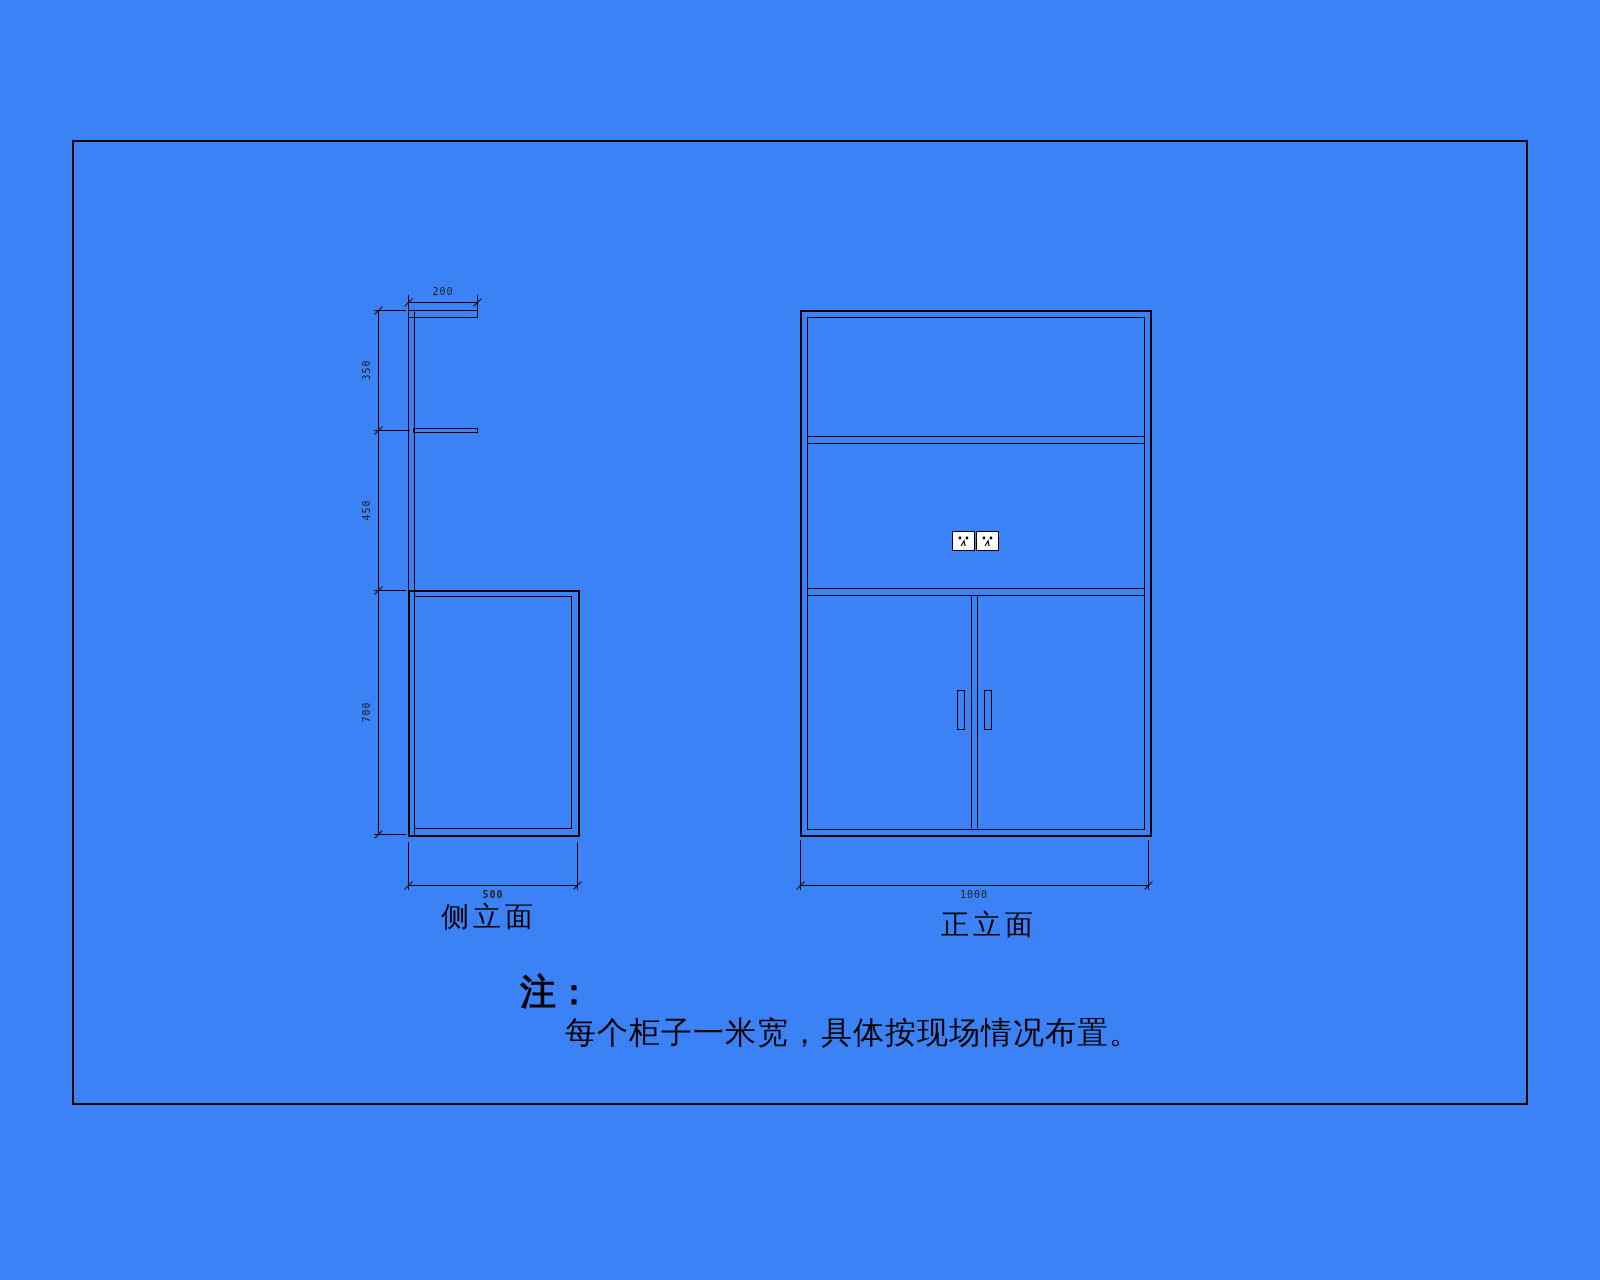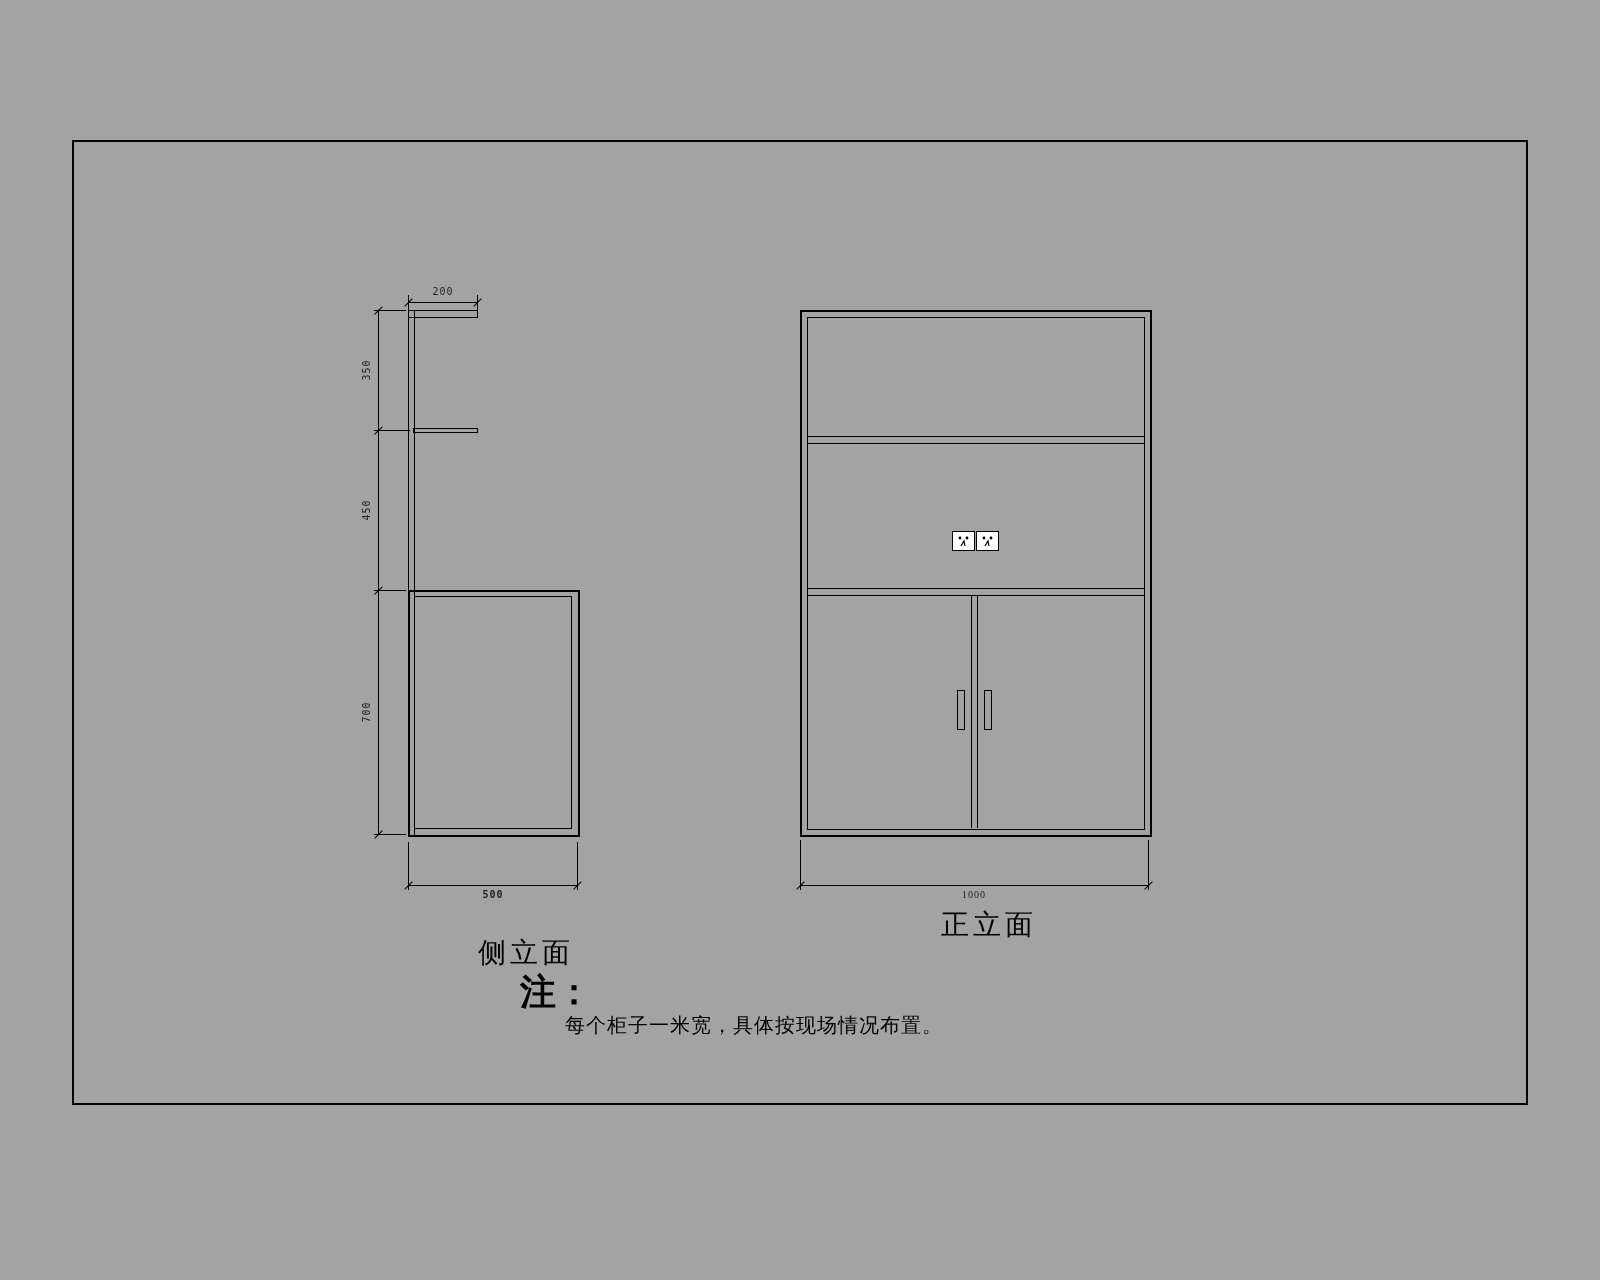--- a/index.html
+++ b/index.html
@@ -1,37 +1,37 @@
 <!DOCTYPE html>
 <html><head>
 <meta charset="utf-8">
 <style>
   html,body{margin:0;padding:0;background:#ffffff;}
   .canvas{
-    position:relative;width:1600px;height:1280px;background:#a3a3a3;
+    position:relative;width:1600px;height:1280px;background:#3b82f6;
     font-family:"Liberation Serif","DejaVu Serif",serif;color:#000;
     overflow:hidden;
   }
   .hline{position:absolute;height:0;border-top:1px solid #000;}
   .vline{position:absolute;width:0;border-left:1px solid #000;}
   .rect{position:absolute;border:1px solid #000;background:transparent;}
   .rect2{position:absolute;border:2px solid #000;background:transparent;}
   .tick{position:absolute;width:11px;height:1px;background:#000;transform:rotate(-45deg);}
   .dimtext{
     position:absolute;font-family:"DejaVu Sans Mono","Liberation Mono",monospace;
     font-size:10px;color:#222;letter-spacing:1px;white-space:nowrap;
   }
   .dimtext.rot{transform:translate(-50%,-50%) rotate(-90deg);}
   .dimtext.ctr{transform:translateX(-50%);}
   .viewlabel{
     position:absolute;font-size:28px;letter-spacing:4px;text-align:center;
     font-family:"Liberation Serif","DejaVu Serif",serif;white-space:nowrap;
   }
   .note-head{position:absolute;font-size:36px;font-weight:bold;white-space:nowrap;}
-  .note-body{position:absolute;font-size:20px;white-space:nowrap;letter-spacing:1px;}
+  .note-body{position:absolute;font-size:31px;white-space:nowrap;letter-spacing:1px;}
   .socket{position:absolute;border:1px solid #000;background:#fff;}
   .socket svg{display:block;width:100%;height:100%;}
 </style>
 </head>
 <body>
 
 <div class="canvas">
 
   <div class="rect2" style="left:72px;top:140px;width:1452px;height:961px;"></div>
 
@@ -66,21 +66,21 @@
     <div class="dimtext rot" style="left:366px;top:510px;">450</div>
     <div class="dimtext rot" style="left:366px;top:712px;">700</div>
 
     <div class="vline" style="left:408px;top:842px;height:48px;"></div>
     <div class="vline" style="left:577px;top:842px;height:48px;"></div>
     <div class="hline" style="left:408px;top:885px;width:170px;"></div>
     <div class="tick" style="left:403px;top:885px;"></div>
     <div class="tick" style="left:572px;top:885px;"></div>
     <div class="dimtext ctr" style="left:493px;top:889px;font-weight:bold;">500</div>
 
-    <div class="viewlabel" style="left:404px;top:934px;width:170px;text-align:right;">侧立面</div>
+    <div class="viewlabel" style="left:404px;top:898px;width:170px;">侧立面</div>
   </div>
 
   <div>
 
     <div class="rect2" style="left:800px;top:310px;width:348px;height:523px;"></div>
     <div class="rect" style="left:807px;top:317px;width:336px;height:511px;"></div>
 
     <div class="hline" style="left:808px;top:436px;width:336px;"></div>
     <div class="hline" style="left:808px;top:443px;width:336px;"></div>
 
@@ -106,21 +106,21 @@
         <circle cx="14" cy="6" r="1.4" fill="#000"></circle>
         <path d="M8 14 L11 9 L12 14" fill="none" stroke="#000" stroke-width="1.2"></path>
       </svg>
     </div>
 
     <div class="vline" style="left:800px;top:840px;height:50px;"></div>
     <div class="vline" style="left:1148px;top:840px;height:50px;"></div>
     <div class="hline" style="left:800px;top:885px;width:349px;"></div>
     <div class="tick" style="left:795px;top:885px;"></div>
     <div class="tick" style="left:1143px;top:885px;"></div>
-    <div class="dimtext ctr" style="left:974px;top:889px;font-family:Liberation Serif, serif;">1000</div>
+    <div class="dimtext ctr" style="left:974px;top:889px;">1000</div>
 
     <div class="viewlabel" style="left:889px;top:906px;width:200px;font-family:Liberation Serif, serif;">正立面</div>
   </div>
 
   <div>
     <div class="note-head" style="left:520px;top:968px;">注：</div>
     <div class="note-body" style="left:565px;top:1012px;">每个柜子一米宽，具体按现场情况布置。</div>
   </div>
 
 </div>

